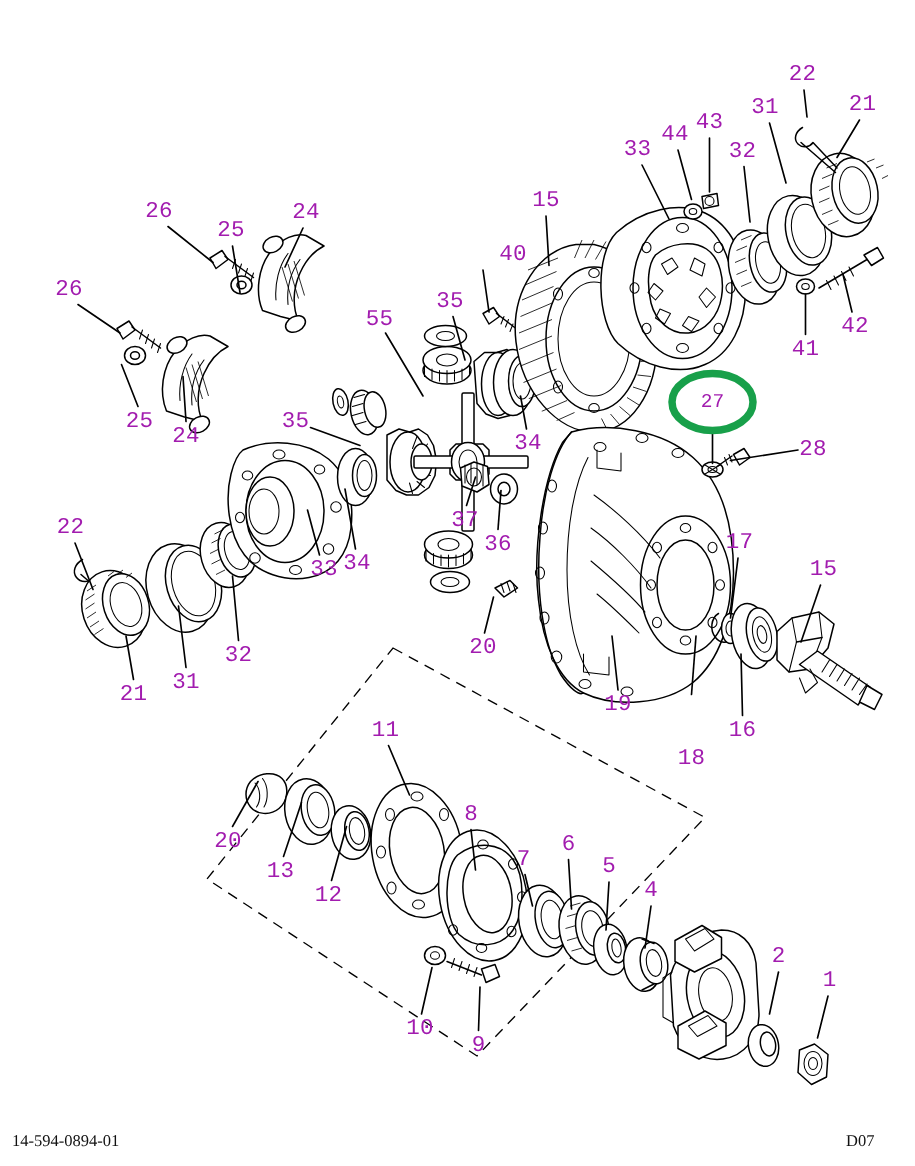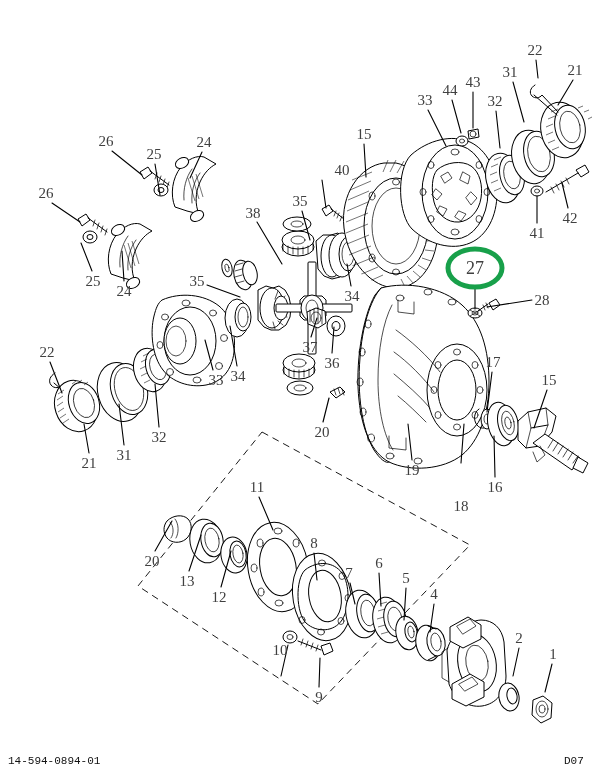--- a/index.html
+++ b/index.html
@@ -20,35 +20,35 @@
   }
   #diagram-svg {
     position: absolute;
     left: 0;
     top: 0;
     width: 610px;
     height: 777px;
   }
   .callout-label {
     position: absolute;
-    font-family: Liberation Serif, serif;
+    font-family: Liberation Mono, monospace;
     font-size: 15px;
-    color: #404040;
+    color: #a21caf;
     line-height: 1;
     white-space: nowrap;
     transform: translate(-50%, -50%);
     letter-spacing: 0.1px;
   }
   .callout-label.highlighted {
-    font-size: 18px;
+    font-size: 13px;
     z-index: 5;
   }
   .footer-text {
     position: absolute;
-    font-family: Liberation Mono, monospace;
+    font-family: Liberation Serif, serif;
     font-size: 11px;
     color: #111111;
     white-space: nowrap;
   }
   #footer-left {
     left: 8px;
     top: 755px;
   }
   #footer-right {
     left: 564px;
@@ -590,21 +590,21 @@
       <div class="callout-label" style="left: 154px; top: 154px;">25</div>
       <div class="callout-label" style="left: 124px; top: 291px;">24</div>
       <div class="callout-label" style="left: 204px; top: 142px;">24</div>
       <div class="callout-label" style="left: 47px; top: 352px;">22</div>
       <div class="callout-label" style="left: 89px; top: 463px;">21</div>
       <div class="callout-label" style="left: 124px; top: 455px;">31</div>
       <div class="callout-label" style="left: 159px; top: 437px;">32</div>
       <div class="callout-label" style="left: 197px; top: 281px;">35</div>
       <div class="callout-label" style="left: 216px; top: 380px;">33</div>
       <div class="callout-label" style="left: 238px; top: 376px;">34</div>
-      <div class="callout-label" style="left: 253px; top: 213px;">38</div>
+      <div class="callout-label" style="left: 253px; top: 213px;">55</div>
       <div class="callout-label" style="left: 300px; top: 201px;">35</div>
       <div class="callout-label" style="left: 321px; top: 170px; margin-left: 21px;">40</div>
       <div class="callout-label" style="left: 310px; top: 347px;">37</div>
       <div class="callout-label" style="left: 332px; top: 363px;">36</div>
       <div class="callout-label" style="left: 352px; top: 296px;">34</div>
       <div class="callout-label" style="left: 364px; top: 134px;">15</div>
       <div class="callout-label" style="left: 425px; top: 100px;">33</div>
       <div class="callout-label" style="left: 450px; top: 90px;">44</div>
       <div class="callout-label" style="left: 473px; top: 82px;">43</div>
       <div class="callout-label" style="left: 495px; top: 101px;">32</div>
@@ -624,21 +624,21 @@
       <div class="callout-label" style="left: 187px; top: 581px;">13</div>
       <div class="callout-label" style="left: 219px; top: 597px;">12</div>
       <div class="callout-label" style="left: 257px; top: 487px;">11</div>
       <div class="callout-label" style="left: 314px; top: 543px;">8</div>
       <div class="callout-label" style="left: 349px; top: 573px;">7</div>
       <div class="callout-label" style="left: 379px; top: 563px;">6</div>
       <div class="callout-label" style="left: 406px; top: 578px;">5</div>
       <div class="callout-label" style="left: 434px; top: 594px;">4</div>
       <div class="callout-label" style="left: 519px; top: 638px;">2</div>
       <div class="callout-label" style="left: 553px; top: 654px;">1</div>
-      <div class="callout-label" style="left: 280px; top: 650px;">10</div>
+      <div class="callout-label" style="left: 280px; top: 686px;">10</div>
       <div class="callout-label" style="left: 319px; top: 697px;">9</div>
       <div class="callout-label highlighted" style="left: 475px; top: 268px;">27</div>
     </div>
 
   <div class="footer-text" id="footer-left">14-594-0894-01</div>
   <div class="footer-text" id="footer-right">D07</div>
 
 </div>
 
 </body></html>

